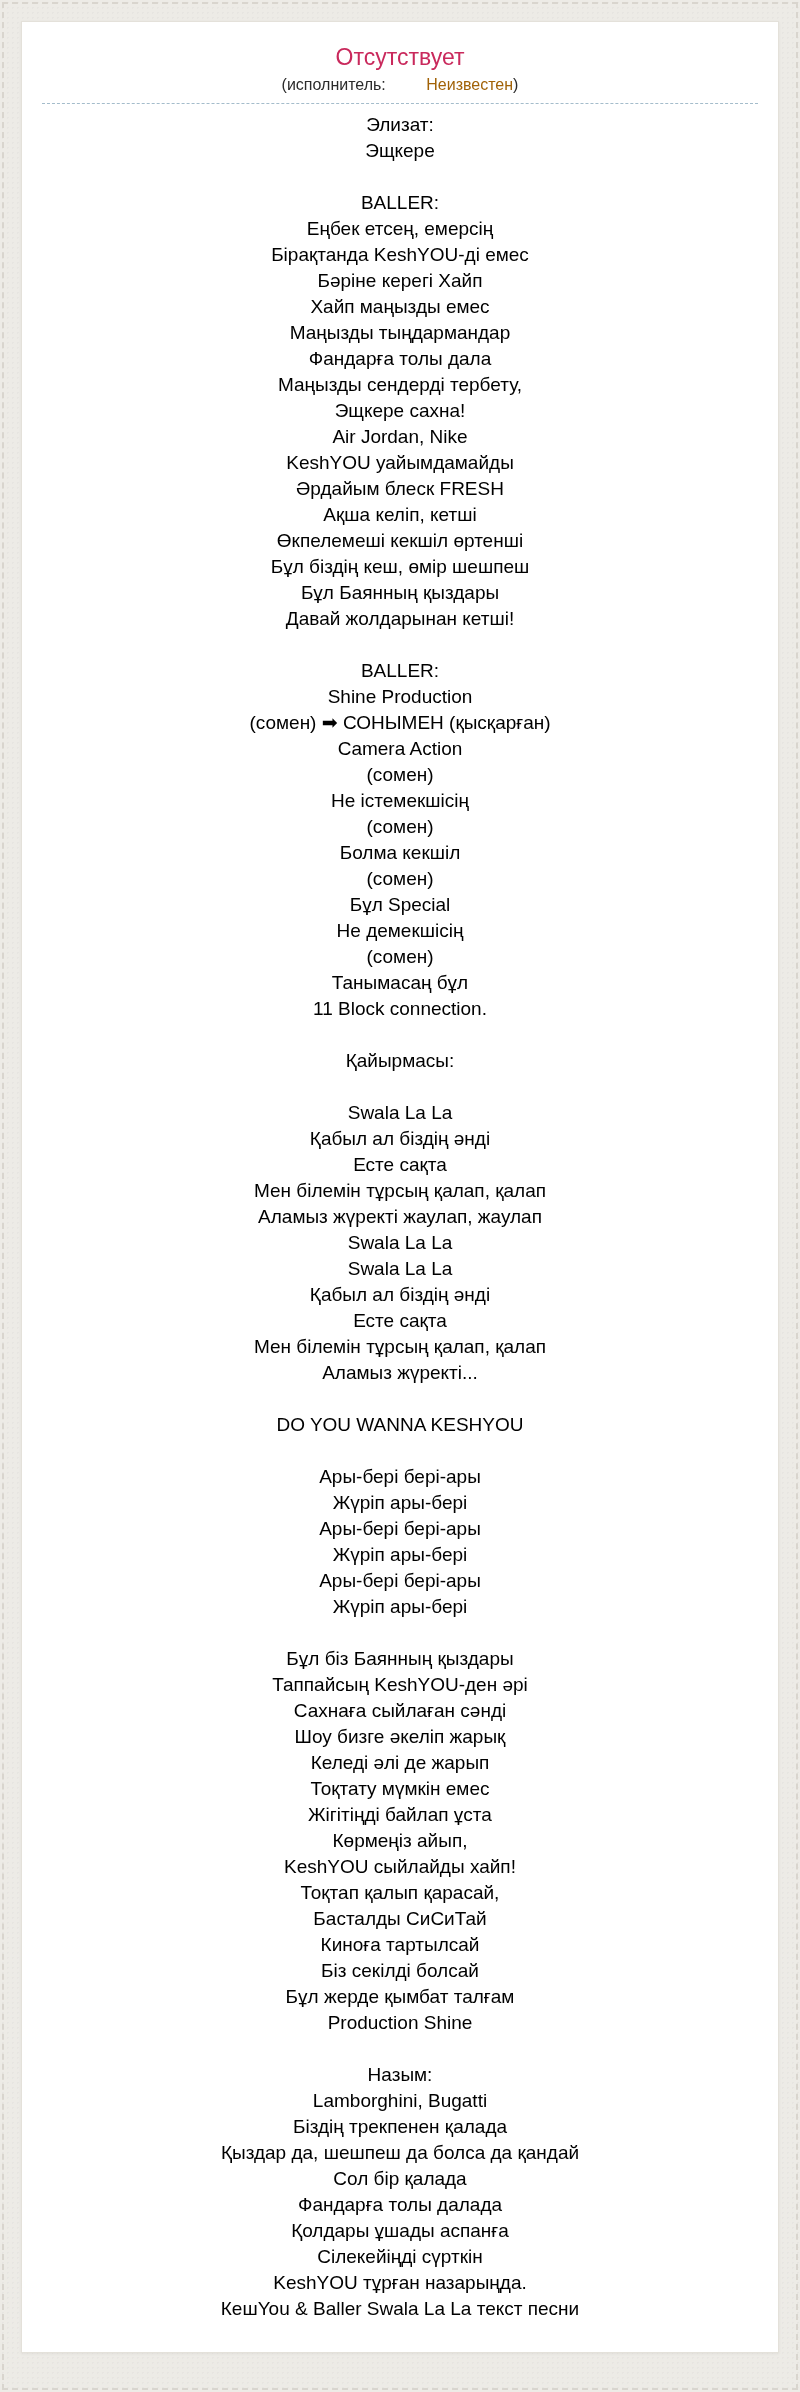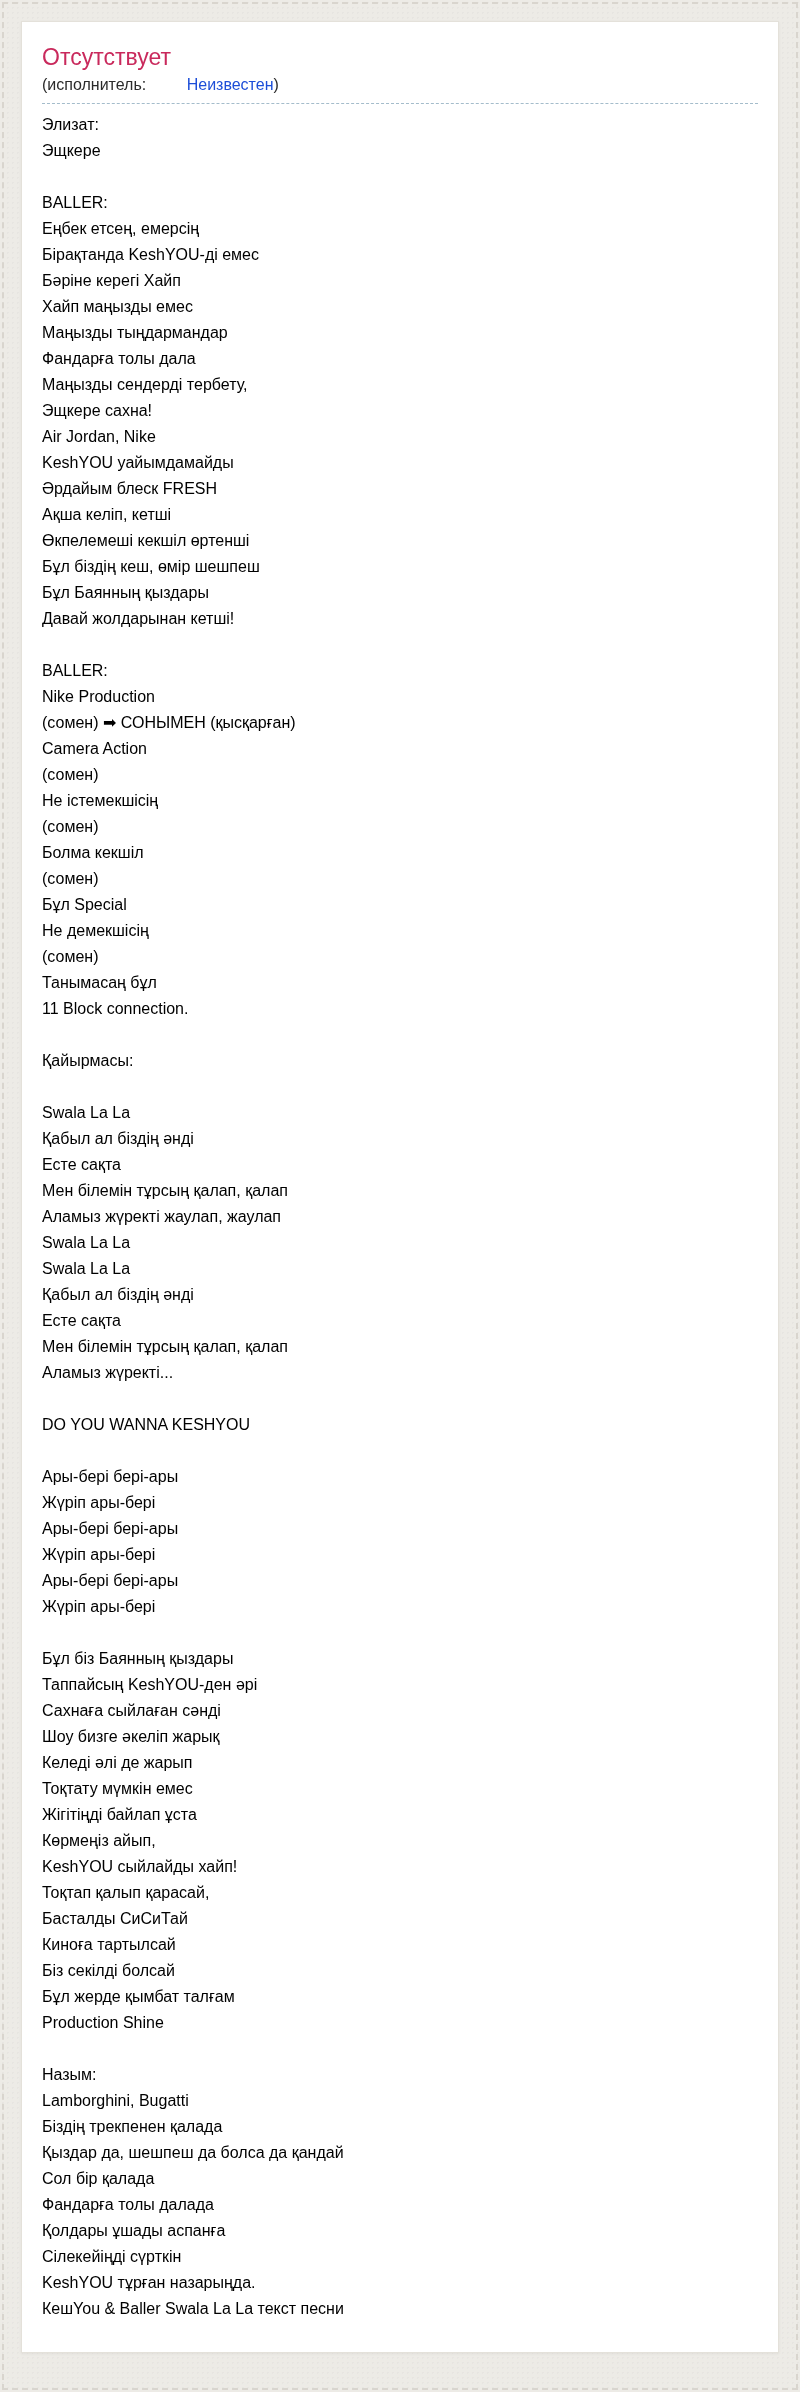--- a/index.html
+++ b/index.html
@@ -28,47 +28,48 @@
   }
   .card {
     position: relative;
     margin: 21px;
     background: #ffffff;
     border: 1px solid #e4e1da;
     box-shadow: 0 1px 3px rgba(0,0,0,0.05);
     padding: 18px 20px 30px 20px;
     min-height: 2280px;
     box-sizing: border-box;
+    text-align: center;
   }
   .song-header {
     border-bottom: 1px dashed #a4bccb;
     padding-bottom: 9px;
     margin-bottom: 6px;
   }
   .song-title {
     margin: 4px 0 3px 0;
     font-size: 23px;
     font-weight: normal;
     line-height: 1.2;
     color: #c9295c;
   }
   .performer-line {
     font-size: 16px;
     color: #2b2b2b;
     line-height: 1.2;
   }
   .performer-link {
-    color: #1d4ed8;
+    color: #a16207;
     text-decoration: none;
     cursor: pointer;
     margin-left: 36px;
   }
   .lyrics {
     margin-top: 8px;
-    font-size: 16px;
+    font-size: 19px;
     line-height: 26px;
     color: #000000;
     white-space: normal;
   }
   .lyr-line {
     min-height: 26px;
   }
 </style>
 </head>
 <body>
@@ -99,21 +100,21 @@
         <div class="lyr-line">Air Jordan, Nike</div>
         <div class="lyr-line">KeshYOU уайымдамайды</div>
         <div class="lyr-line">Әрдайым блеск FRESH</div>
         <div class="lyr-line">Ақша келіп, кетші</div>
         <div class="lyr-line">Өкпелемеші кекшіл өртенші</div>
         <div class="lyr-line">Бұл біздің кеш, өмір шешпеш</div>
         <div class="lyr-line">Бұл Баянның қыздары</div>
         <div class="lyr-line">Давай жолдарынан кетші!</div>
         <div class="lyr-line">&nbsp;</div>
         <div class="lyr-line">BALLER:</div>
-        <div class="lyr-line">Nike Production</div>
+        <div class="lyr-line">Shine Production</div>
         <div class="lyr-line">(сомен) ➡ СОНЫМЕН (қысқарған)</div>
         <div class="lyr-line">Camera Action</div>
         <div class="lyr-line">(сомен)</div>
         <div class="lyr-line">Не істемекшісің</div>
         <div class="lyr-line">(сомен)</div>
         <div class="lyr-line">Болма кекшіл</div>
         <div class="lyr-line">(сомен)</div>
         <div class="lyr-line">Бұл Special</div>
         <div class="lyr-line">Не демекшісің</div>
         <div class="lyr-line">(сомен)</div>

